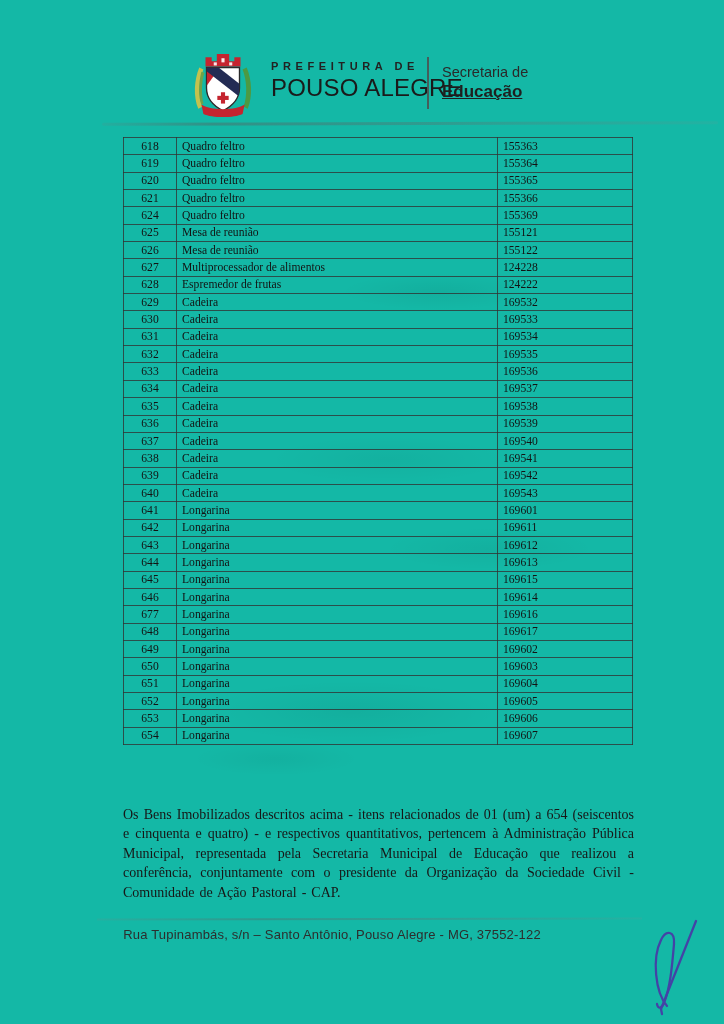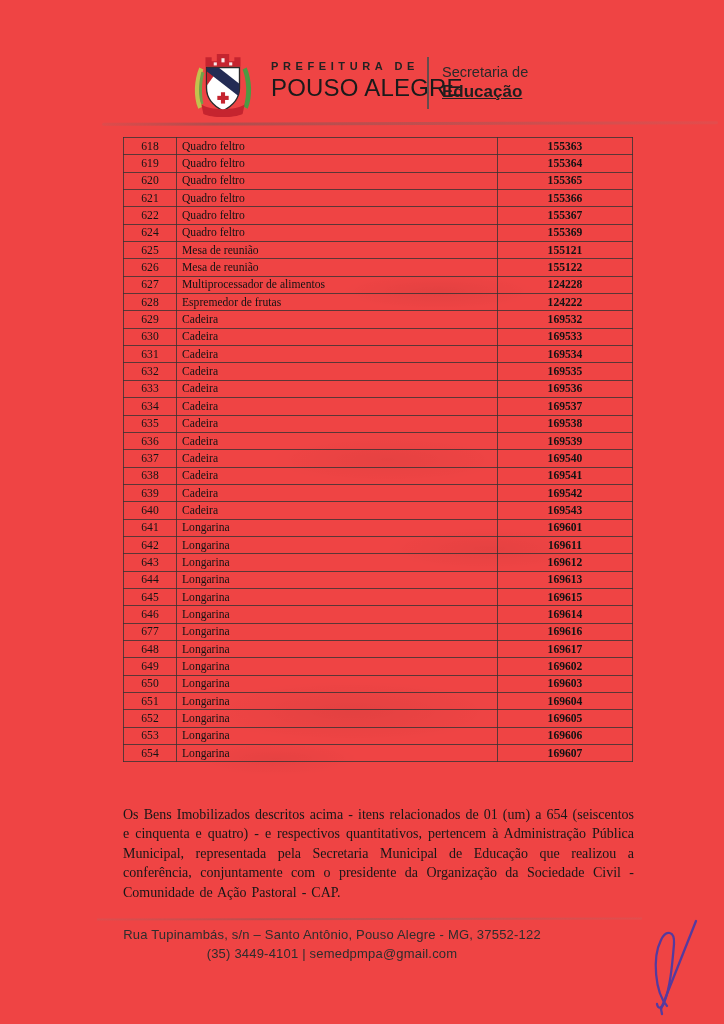--- a/index.html
+++ b/index.html
@@ -1,21 +1,21 @@
 <!DOCTYPE html>
 <html><head>
 <meta charset="utf-8">
 <style>
   html,body{margin:0;padding:0;}
   body{
     width:724px;height:1024px;position:relative;
     background:#ffffff;overflow:hidden;
     font-family:"Liberation Sans",sans-serif;
   }
-  .page{position:absolute;inset:0;background:#ef4444;}
+  .page{position:absolute;inset:0;background:#14b8a6;}
 
   
   .coat{position:absolute;left:189px;top:51px;width:68px;height:66px;}
   .org-block{position:absolute;left:271px;top:60px;color:#1c1c1c;}
   .org-line1{font-weight:bold;font-size:11px;letter-spacing:4.6px;color:#222;}
   .org-line2{font-weight:normal;font-size:24px;letter-spacing:0.2px;margin-top:2px;color:#1a1a1a;}
   .header-vline{position:absolute;left:427px;top:57px;width:2px;height:52px;background:#4d4d4d;opacity:.85;}
   .dept-block{position:absolute;left:442px;top:63px;font-size:14.5px;line-height:19px;color:#2a2a2a;}
   .dept-line2{font-weight:bold;font-size:17px;color:#1f1f1f;text-decoration:underline;}
 
@@ -33,21 +33,21 @@
     position:absolute;left:123px;top:137px;width:509px;
     border-collapse:collapse;table-layout:fixed;
     font-family:"Liberation Serif",serif;font-size:11.6px;color:#131313;
   }
   table.inventory td{
     border:1px solid rgba(50,50,50,.78);
     height:16.35px;padding:0 5px;overflow:hidden;white-space:nowrap;
   }
   td.c-num{text-align:center;padding:0 2px;}
   td.c-desc{text-align:left;padding-left:7px;margin-top:11px;}
-  td.c-asset{text-align:center;padding-right:5px;font-weight:bold;}
+  td.c-asset{text-align:left;padding-right:5px;}
 
   
   .mottle{position:absolute;left:123px;top:260px;width:509px;height:525px;pointer-events:none;
     background:
       radial-gradient(140px 26px at 62% 6%,rgba(0,0,0,.05),transparent 70%),
       radial-gradient(170px 34px at 52% 38%,rgba(0,0,0,.04),transparent 70%),
       radial-gradient(150px 30px at 72% 55%,rgba(0,0,0,.045),transparent 70%),
       radial-gradient(210px 44px at 45% 86%,rgba(0,0,0,.05),transparent 70%),
       radial-gradient(120px 24px at 30% 95%,rgba(0,0,0,.04),transparent 70%);}
 
@@ -131,25 +131,20 @@
           <td class="c-num">620</td>
           <td class="c-desc">Quadro feltro</td>
           <td class="c-asset">155365</td>
         </tr>
         <tr>
           <td class="c-num">621</td>
           <td class="c-desc">Quadro feltro</td>
           <td class="c-asset">155366</td>
         </tr>
         <tr>
-          <td class="c-num">622</td>
-          <td class="c-desc">Quadro feltro</td>
-          <td class="c-asset">155367</td>
-        </tr>
-        <tr>
           <td class="c-num">624</td>
           <td class="c-desc">Quadro feltro</td>
           <td class="c-asset">155369</td>
         </tr>
         <tr>
           <td class="c-num">625</td>
           <td class="c-desc">Mesa de reunião</td>
           <td class="c-asset">155121</td>
         </tr>
         <tr>
@@ -299,21 +294,20 @@
         </tr>
       </tbody>
   </table>
   <div class="mottle"></div>
 
   <p class="body-paragraph">Os Bens Imobilizados descritos acima - itens relacionados de 01 (um) a 654 (seiscentos e cinquenta e quatro) - e respectivos quantitativos, pertencem à Administração Pública Municipal, representada pela Secretaria Municipal de Educação que realizou a conferência, conjuntamente com o presidente da Organização da Sociedade Civil - Comunidade de Ação Pastoral - CAP.</p>
 
   <div class="scanline bottom"></div>
   <div class="footer-text">
     <div>Rua Tupinambás, s/n – Santo Antônio, Pouso Alegre - MG, 37552-122</div>
-    <div>(35) 3449-4101 | semedpmpa@gmail.com</div>
   </div>
 
   <svg class="signature" viewBox="0 0 62 102">
     <g fill="none" stroke="#483aa6" stroke-width="2.3" stroke-linecap="round" opacity=".92">
       <path d="M56,5 L21,93"></path>
       <path d="M27,90 C15,76 12,42 21,24 C26,13 35,15 34,28 C32,52 30,72 24,87 C22,92 18,94 17,88"></path>
       <path d="M21,93 L22,98"></path>
     </g>
   </svg>
 

